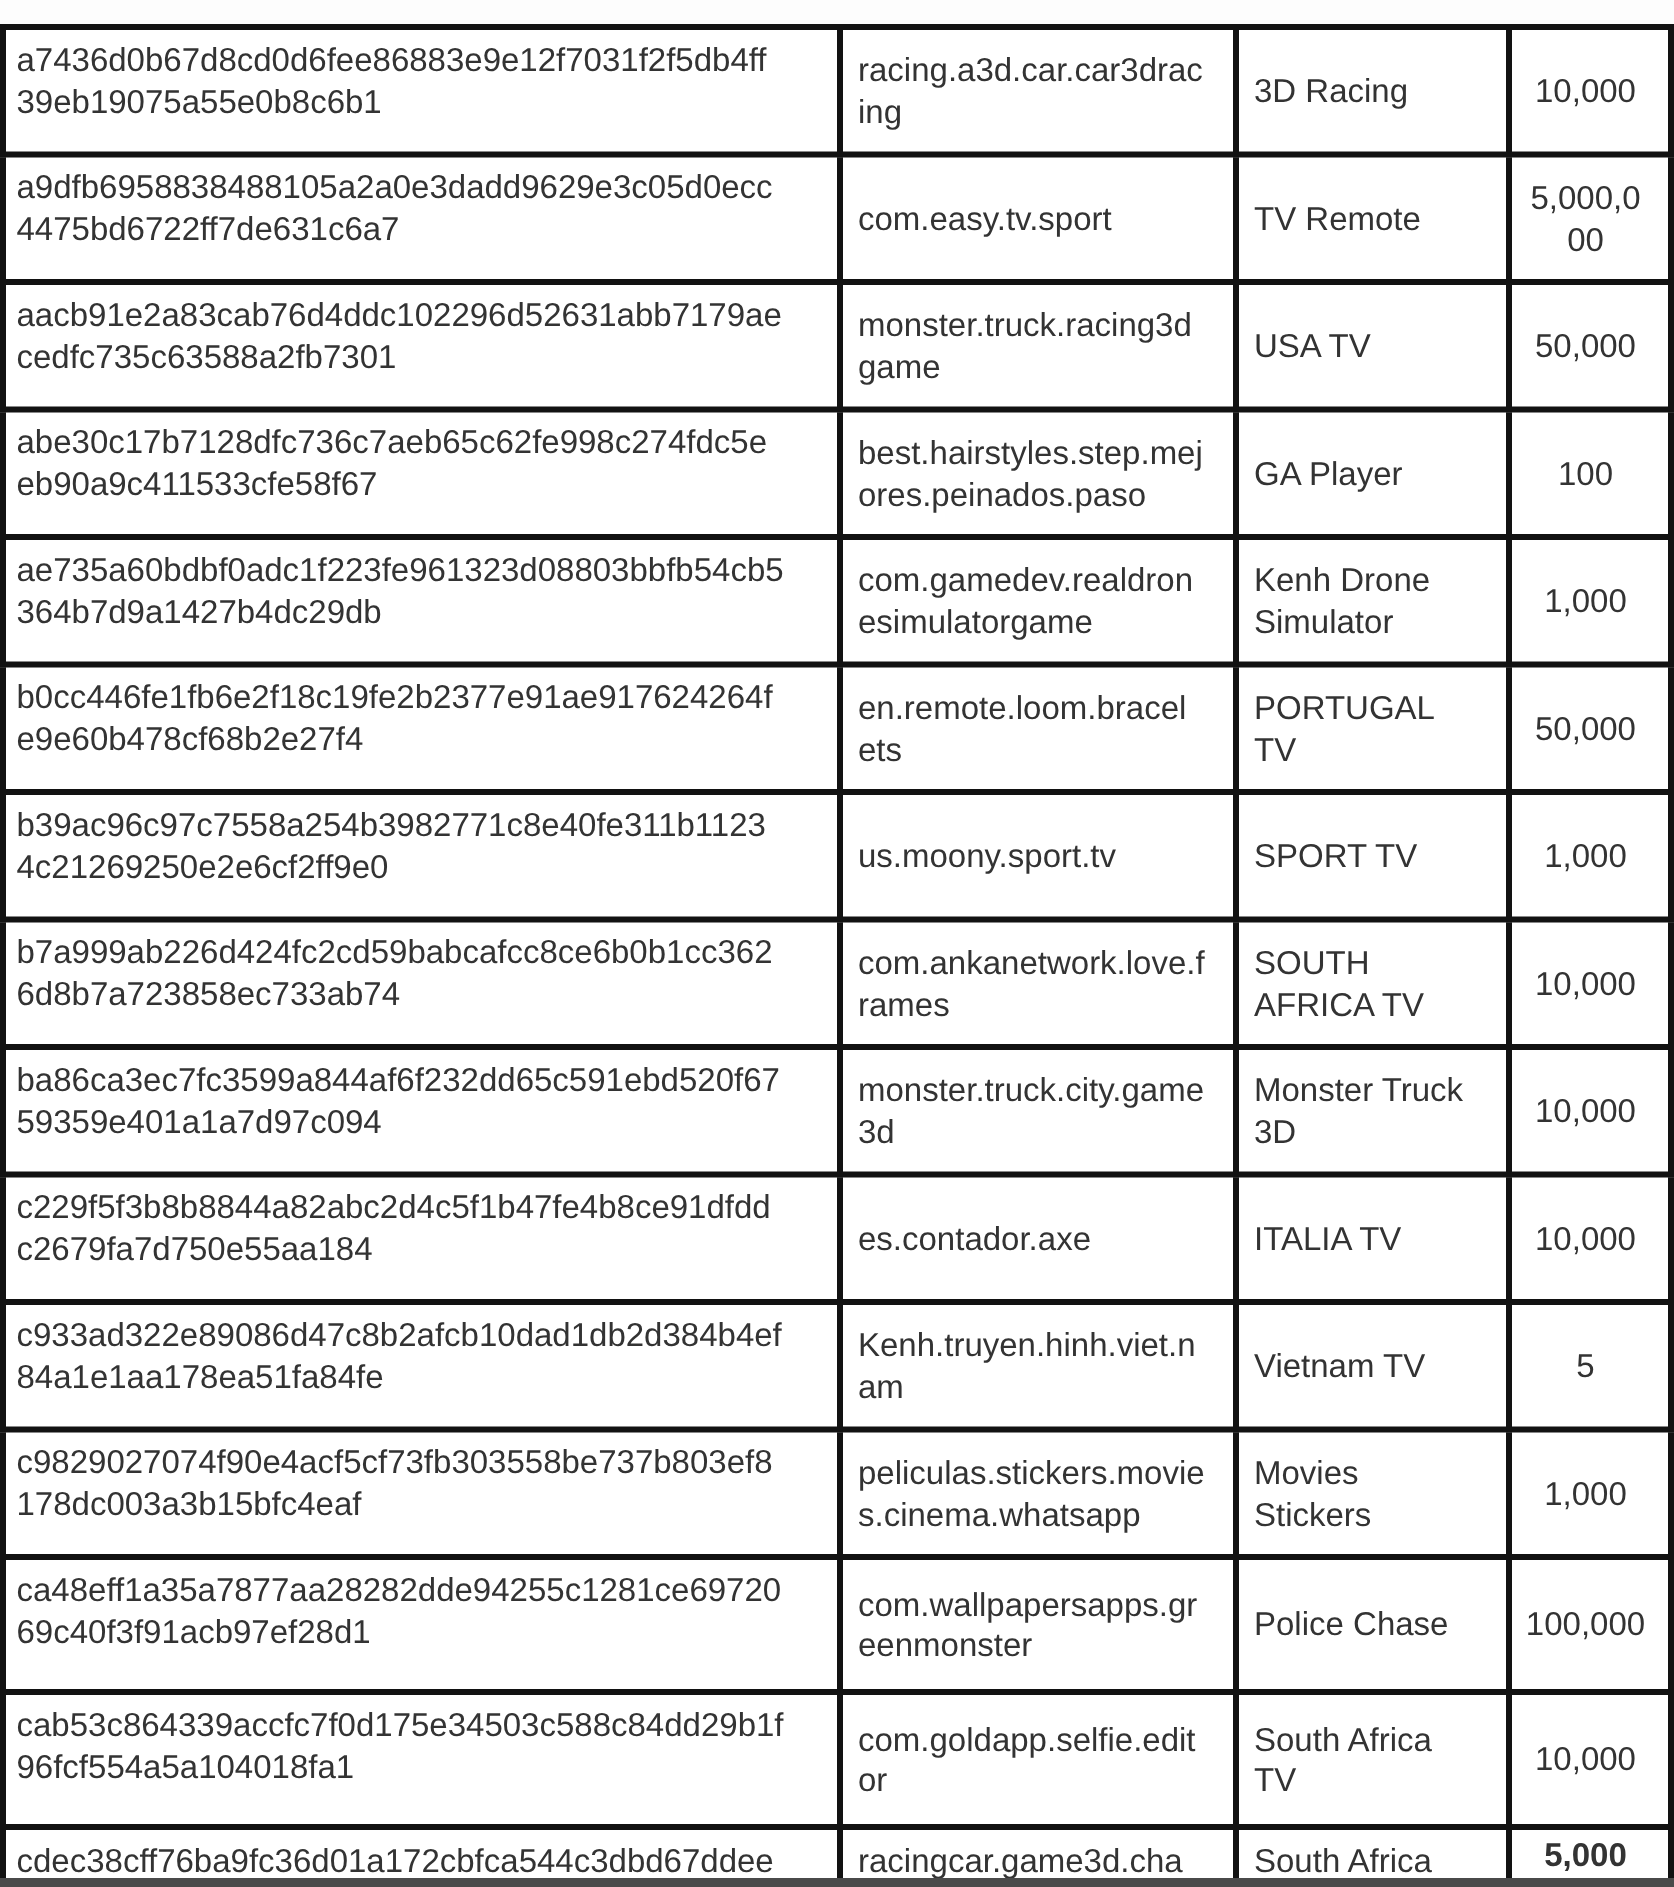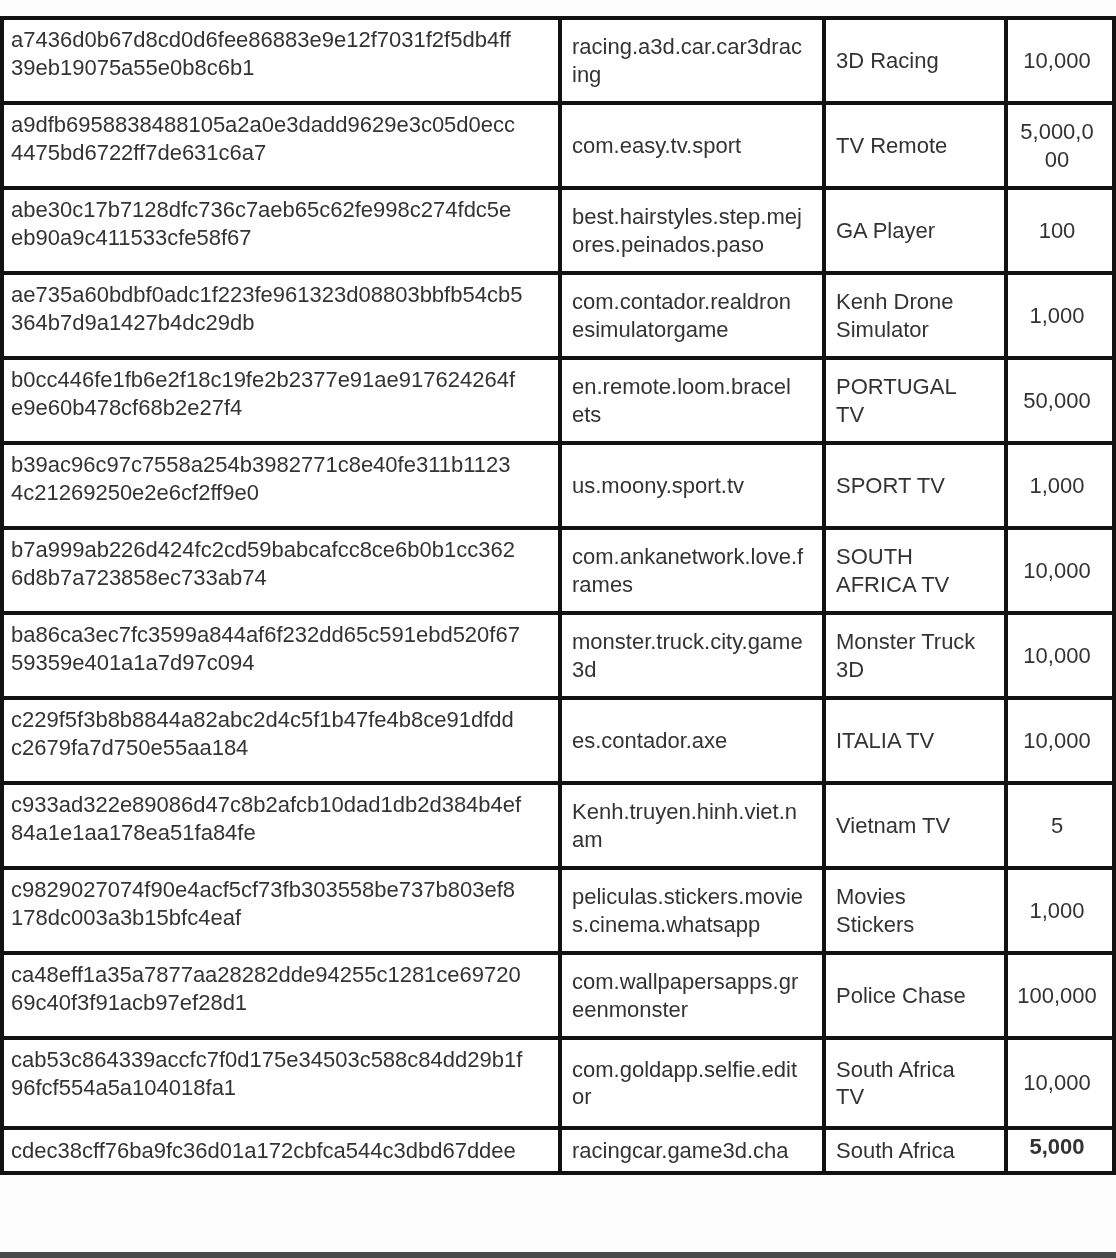--- a/index.html
+++ b/index.html
@@ -69,34 +69,42 @@
 
   <tr>
     <td class="cell-hash">a9dfb6958838488105a2a0e3dadd9629e3c05d0ecc
 4475bd6722ff7de631c6a7</td>
     <td class="cell-package">com.easy.tv.sport</td>
     <td class="cell-app">TV Remote</td>
     <td class="cell-installs">5,000,0
 00</td>
   </tr>
 
+  <tr>
+    <td class="cell-hash">aacb91e2a83cab76d4ddc102296d52631abb7179ae
+cedfc735c63588a2fb7301</td>
+    <td class="cell-package">monster.truck.racing3d
+game</td>
+    <td class="cell-app">USA TV</td>
+    <td class="cell-installs">50,000</td>
+  </tr>
 
   <tr>
     <td class="cell-hash">abe30c17b7128dfc736c7aeb65c62fe998c274fdc5e
 eb90a9c411533cfe58f67</td>
     <td class="cell-package">best.hairstyles.step.mej
 ores.peinados.paso</td>
     <td class="cell-app">GA Player</td>
     <td class="cell-installs">100</td>
   </tr>
 
   <tr>
     <td class="cell-hash">ae735a60bdbf0adc1f223fe961323d08803bbfb54cb5
 364b7d9a1427b4dc29db</td>
-    <td class="cell-package">com.contador.realdron
+    <td class="cell-package">com.gamedev.realdron
 esimulatorgame</td>
     <td class="cell-app">Kenh Drone
 Simulator</td>
     <td class="cell-installs">1,000</td>
   </tr>
 
   <tr>
     <td class="cell-hash">b0cc446fe1fb6e2f18c19fe2b2377e91ae917624264f
 e9e60b478cf68b2e27f4</td>
     <td class="cell-package">en.remote.loom.bracel

